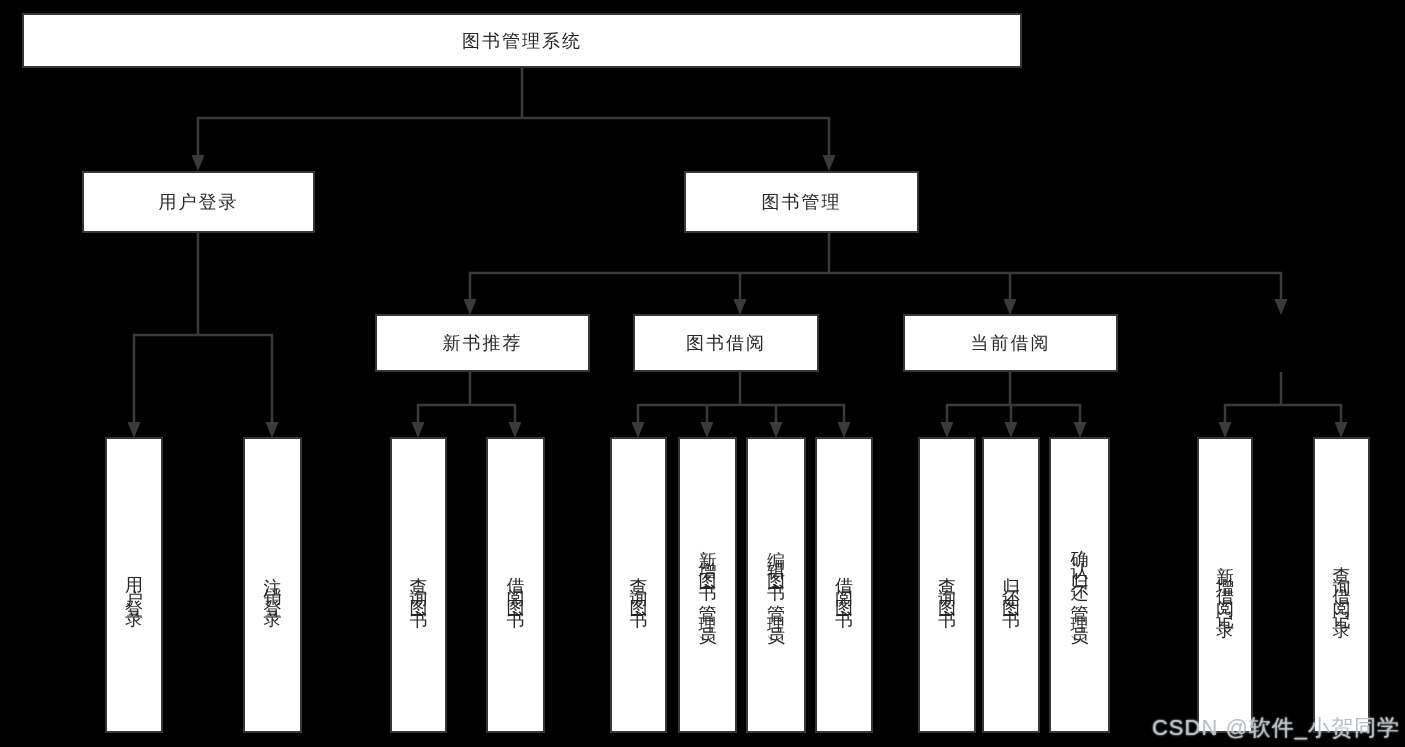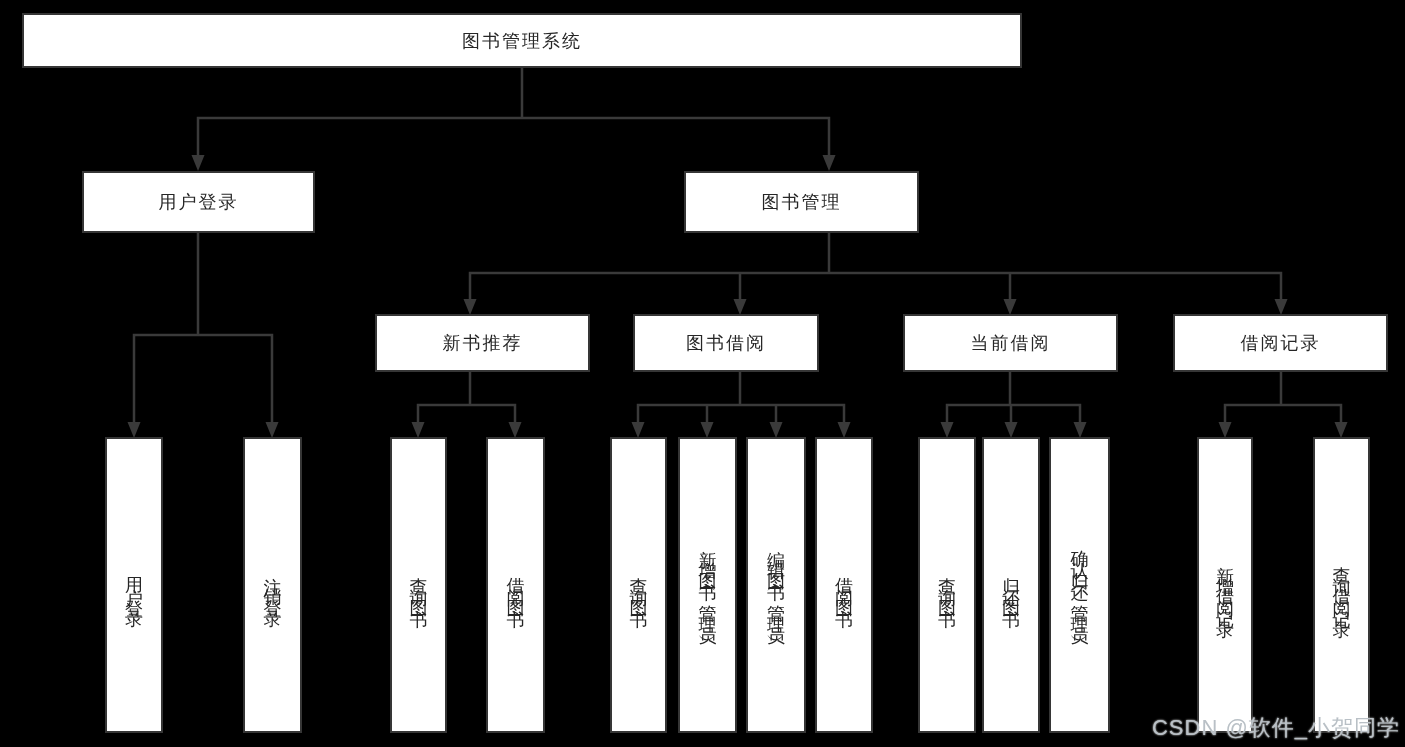--- a/index.html
+++ b/index.html
@@ -117,23 +117,20 @@
 
   <div class="node h" style="left:363px; top:314px; width:215px; height:58px;margin-left:12px;">
     <span class="lbl">新书推荐</span>
   </div>
   <div class="node h" style="left:633px; top:314px; width:186px; height:58px;">
     <span class="lbl">图书借阅</span>
   </div>
   <div class="node h" style="left:903px; top:314px; width:215px; height:58px;">
     <span class="lbl">当前借阅</span>
   </div>
-  <div class="node h" style="left:1173px; top:314px; width:215px; height:58px;">
-    <span class="lbl">借阅记录</span>
-  </div>
 
   <div class="node v" style="left:105px; top:437px; width:58px; height:296px;">
     <span class="lbl">用户登录</span>
   </div>
   <div class="node v" style="left:243px; top:437px; width:59px; height:296px;">
     <span class="lbl">注销登录</span>
   </div>
 
   <div class="node v" style="left:390px; top:437px; width:57px; height:296px;">
     <span class="lbl">查询图书</span>

